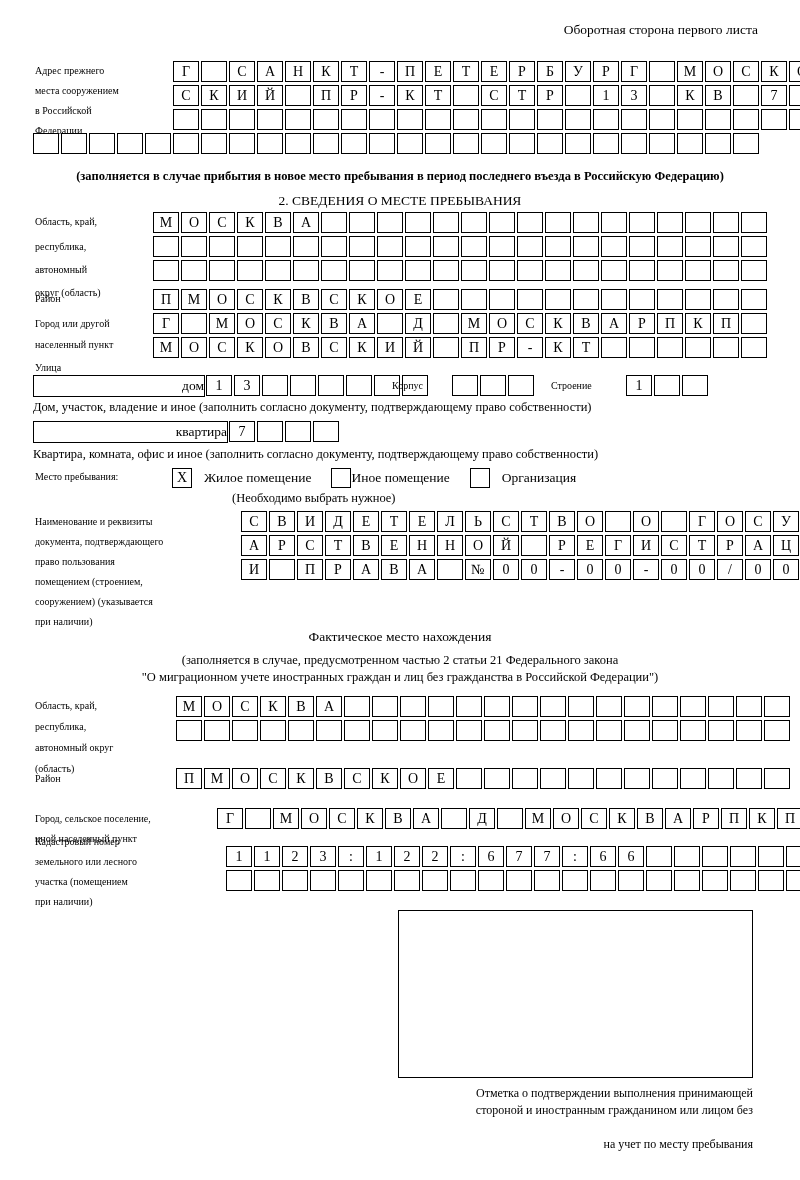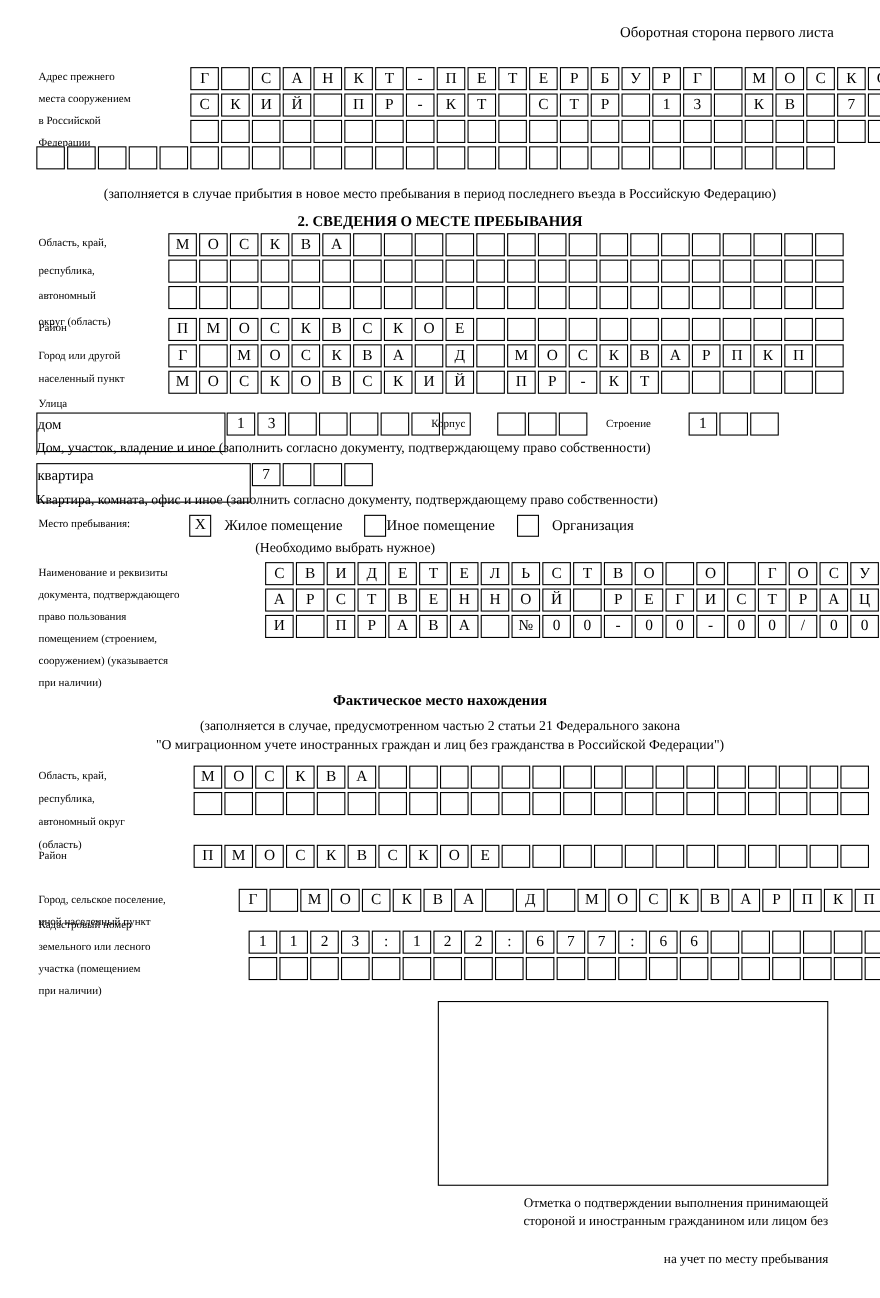--- a/index.html
+++ b/index.html
@@ -35,43 +35,43 @@
     white-space: nowrap;
   }
   .centerline {
     position: absolute;
     text-align: center;
     font-size: 12.5px;
     line-height: 17px;
     width: 100%;
     left: 0;
   }
-  .bold { font-weight: bold; }
+  .bold { font-weight: normal; }
   .row {
     position: absolute;
     display: flex;
   }
   .cell {
     width: 26px;
     height: 21px;
     border: 1px solid #000;
     margin-right: 2px;
     box-sizing: border-box;
     text-align: center;
     font-size: 14px;
     line-height: 19px;
     font-family: "Liberation Serif", serif;
     background: #fff;
   }
   .boxlabel {
     position: absolute;
     border: 1px solid #000;
     box-sizing: border-box;
-    height: 36px;
-    text-align: left;
+    height: 22px;
+    text-align: right;
     font-size: 13.5px;
     line-height: 19px;
   }
   .checkbox {
     width: 20px;
     height: 20px;
     border: 1px solid #000;
     box-sizing: border-box;
     display: inline-block;
     text-align: center;
@@ -207,21 +207,21 @@
       <div class="cell"></div>
       <div class="cell"></div>
       <div class="cell"></div>
       <div class="cell"></div>
       <div class="cell"></div>
       <div class="cell"></div>
       <div class="cell"></div>
       <div class="cell"></div>
     </div>
 
-  <div class="centerline" style="top:168px;">(заполняется в случае прибытия в новое место пребывания в период последнего въезда в Российскую Федерацию)</div>
+  <div class="centerline" style="top:168px;font-weight:bold;">(заполняется в случае прибытия в новое место пребывания в период последнего въезда в Российскую Федерацию)</div>
 
   <div class="centerline bold" style="top:192px; font-size:13.5px;">2. СВЕДЕНИЯ О МЕСТЕ ПРЕБЫВАНИЯ</div>
 
   <div class="lbl" style="left:35px; top:213px;">Область, край,</div>
   <div class="lbl" style="left:35px; top:238px;">республика,</div>
   <div class="lbl" style="left:35px; top:261px;">автономный</div>
   <div class="lbl" style="left:35px; top:284px;">округ (область)</div>
 
   <div class="row" id="s2-region-1" style="left:153px; top:212px;">
       <div class="cell">М</div>

